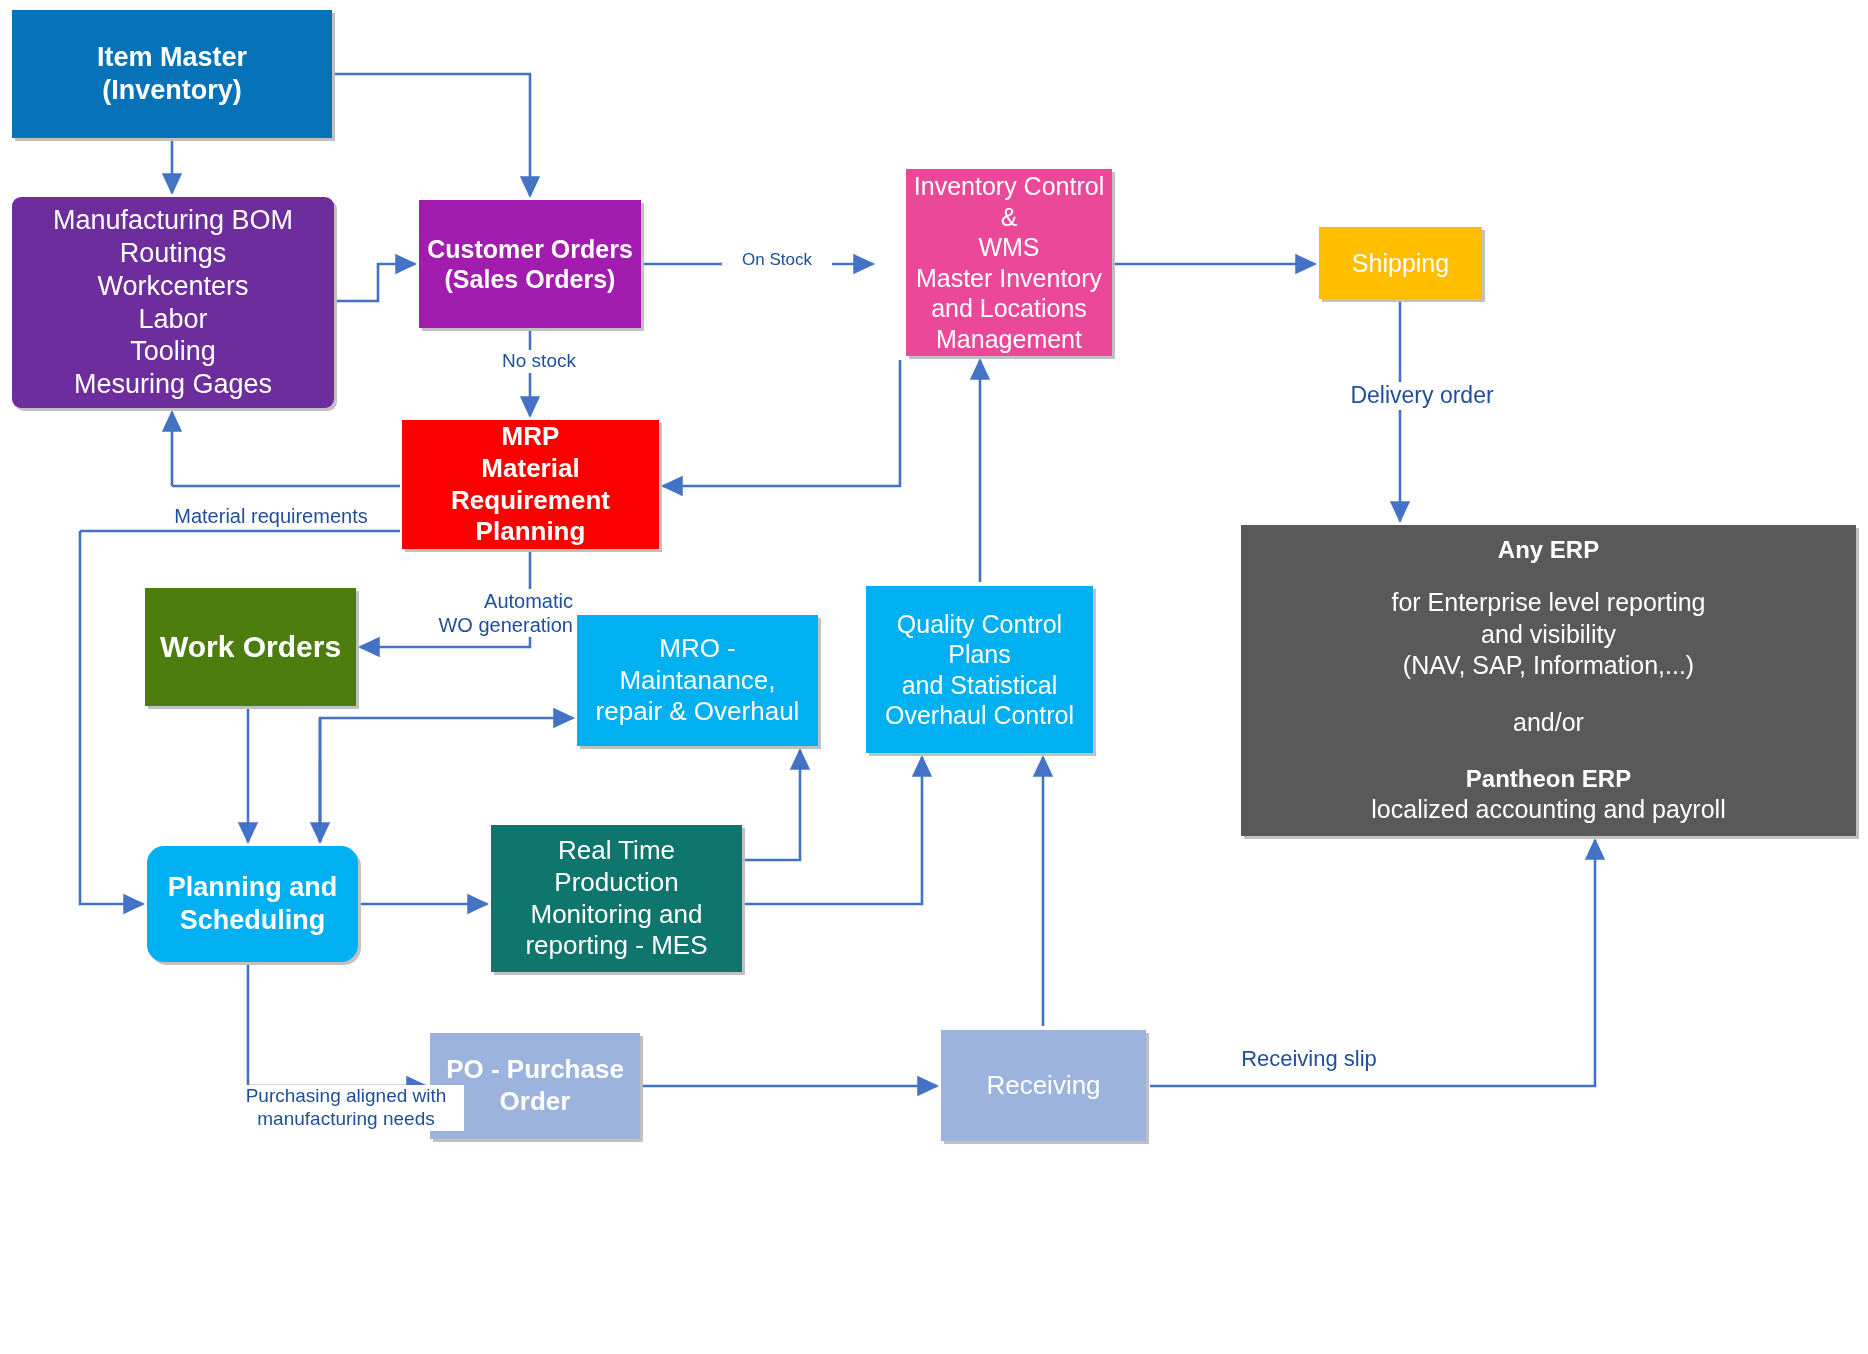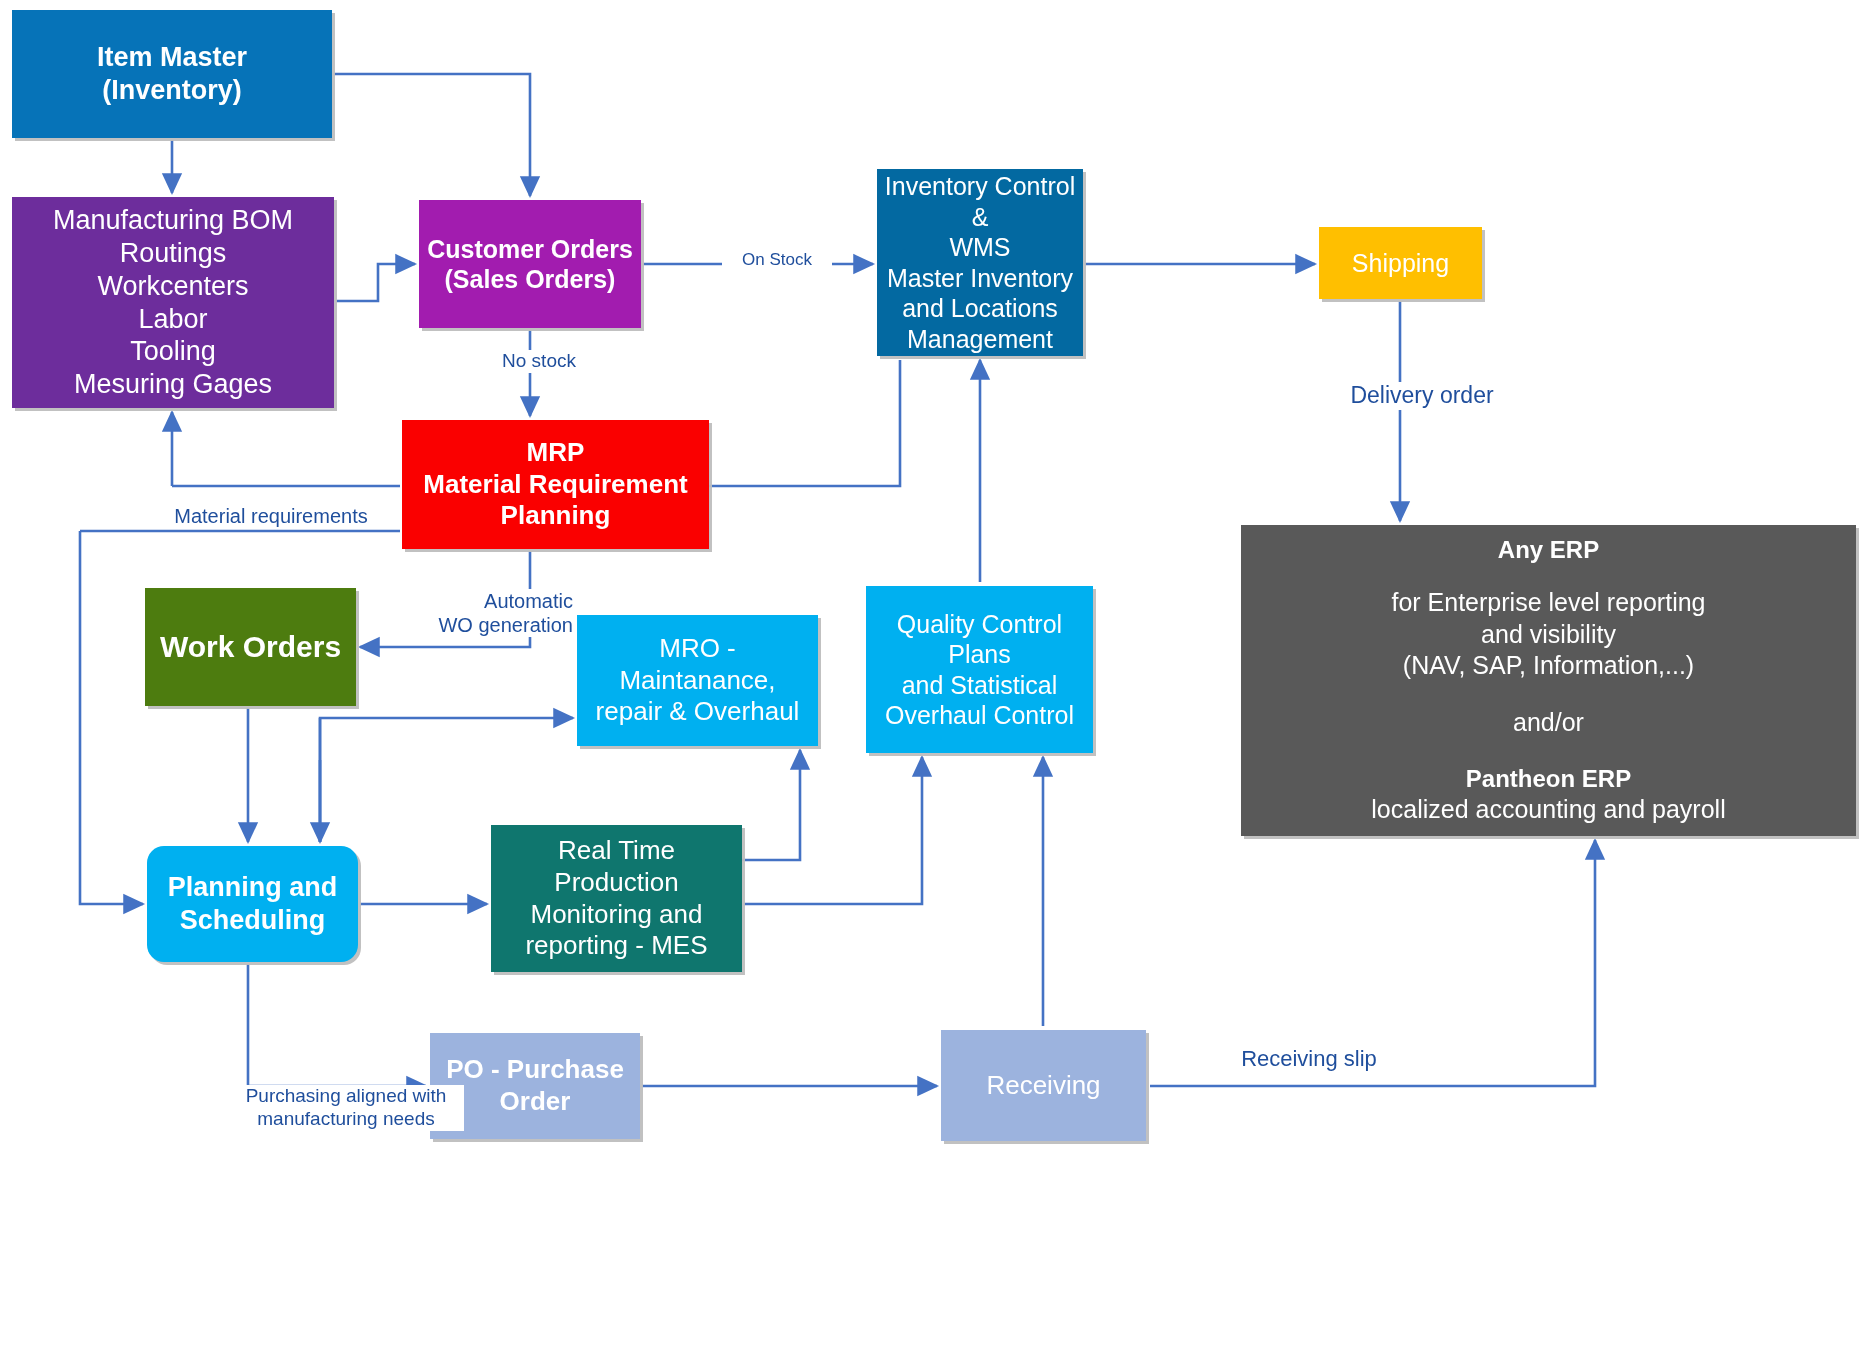--- a/index.html
+++ b/index.html
@@ -99,47 +99,47 @@
 
       <path d="M1150,1086 L1595,1086 L1595,840"></path>
     </g>
   </svg>
 
   <div class="node bold" style="left:12px;top:10px;width:320px;height:128px;background:#0673b8;font-size:27px;">
     <span class="lbl">Item Master
 (Inventory)</span>
   </div>
 
-  <div class="node" style="left:12px;top:197px;width:322px;height:211px;background:#6d2d9c;font-size:27px;">
+  <div class="node" style="left:12px;top:197px;width:322px;height:211px;background:#6d2d9c;font-size:27px;border-radius:9px;">
     <span class="lbl">Manufacturing BOM
 Routings
 Workcenters
 Labor
 Tooling
 Mesuring Gages</span>
   </div>
 
   <div class="node bold" style="left:419px;top:200px;width:222px;height:128px;background:#a21caf;font-size:25px;">
     <span class="lbl">Customer Orders
 (Sales Orders)</span>
   </div>
 
-  <div class="node" style="left:877px;top:169px;width:206px;height:187px;background:#0369a1;font-size:25px;">
+  <div class="node" style="left:906px;top:169px;width:206px;height:187px;background:#ec4899;font-size:25px;">
     <span class="lbl">Inventory Control &amp;
 WMS
 Master Inventory
 and Locations
 Management</span>
   </div>
 
   <div class="node" style="left:1319px;top:227px;width:163px;height:72px;background:#ffbf00;font-size:25px;">
     <span class="lbl">Shipping</span>
   </div>
 
-  <div class="node bold" style="left:402px;top:420px;width:307px;height:129px;background:#fa0000;font-size:26px;">
+  <div class="node bold" style="left:402px;top:420px;width:257px;height:129px;background:#fa0000;font-size:26px;">
     <span class="lbl">MRP
 Material Requirement
 Planning</span>
   </div>
 
   <div class="node" style="left:1241px;top:525px;width:615px;height:311px;background:#595959;font-size:24px;align-items:center;">
     <div class="lbl" id="any-erp-body"><div style="font-weight: bold; font-size: 24px; line-height: 1.25; margin-bottom: 22px;">Any ERP</div><div style="font-weight: normal; font-size: 25px; line-height: 1.25;">for Enterprise level reporting</div><div style="font-weight: normal; font-size: 25px; line-height: 1.25;">and visibility</div><div style="font-weight: normal; font-size: 25px; line-height: 1.25; margin-bottom: 26px;">(NAV, SAP, Information,...)</div><div style="font-weight: normal; font-size: 25px; line-height: 1.25; margin-bottom: 26px;">and/or</div><div style="font-weight: bold; font-size: 24px; line-height: 1.25;">Pantheon ERP</div><div style="font-weight: normal; font-size: 25px; line-height: 1.25;">localized accounting and payroll</div></div>
   </div>
 
   <div class="node bold" style="left:145px;top:588px;width:211px;height:118px;background:#4d7c0f;font-size:30px;">

